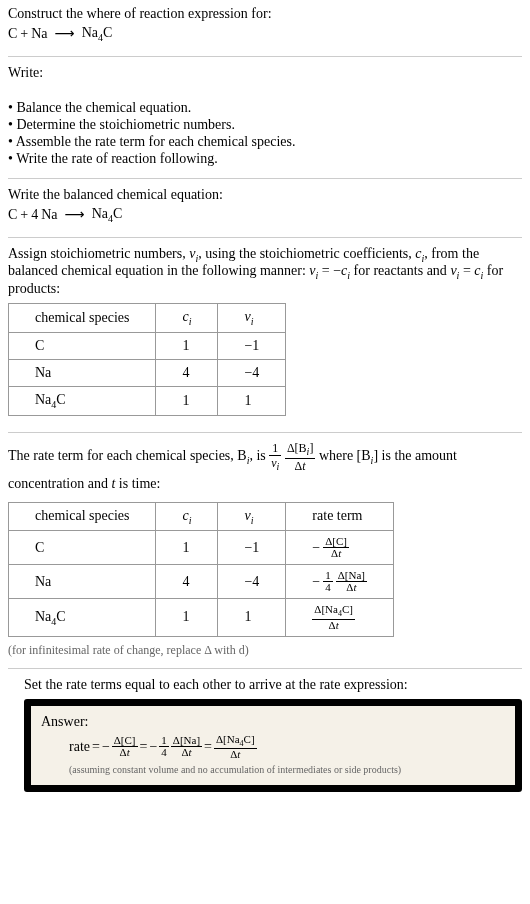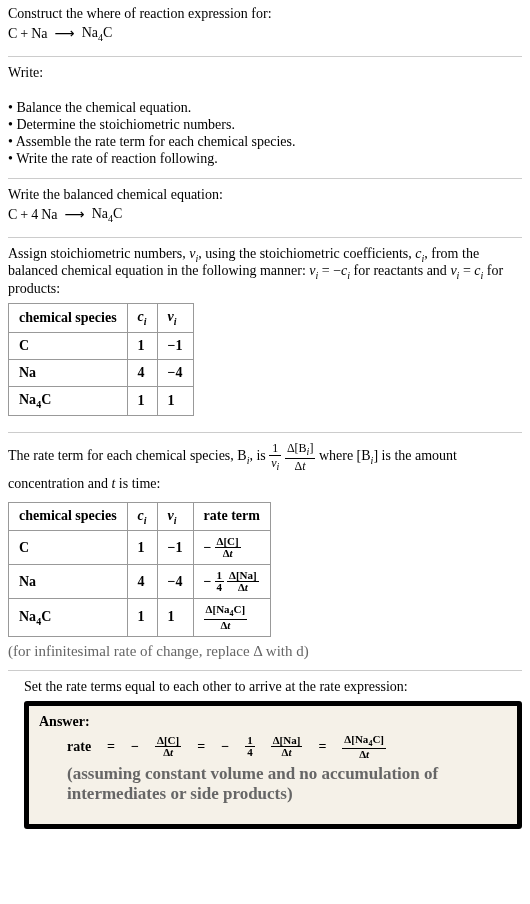--- a/index.html
+++ b/index.html
@@ -24,22 +24,22 @@
   .arrow { padding: 0 4px; }
   .sub { font-size: 10px; vertical-align: sub; }
   .plan-list { margin-top: 19px; }
   .plan-item { margin: 1px 0; }
   table.data {
     border-collapse: collapse;
     margin: 6px 0;
   }
   table.data td, table.data th {
     border: 1px solid #999;
-    padding: 5px 10px;
-    font-weight: bold;
+    padding: 5px 26px;
+    font-weight: normal;
     text-align: left;
     vertical-align: middle;
   }
   table.data th { background: #fff; }
   .ital { font-style: italic; }
   .subi { font-style: italic; font-size: 10px; vertical-align: sub; }
   .frac {
     display: inline-block;
     vertical-align: middle;
     text-align: center;
@@ -51,35 +51,34 @@
   .sfrac {
     display: inline-block;
     vertical-align: middle;
     text-align: center;
     font-size: 11px;
     line-height: 1;
   }
   .sfrac .num { display: block; border-bottom: 1px solid #000; padding: 0 2px; }
   .sfrac .den { display: block; padding: 0 2px; }
   .note {
-    font-size: 15px;
+    font-size: 12px;
     color: #666;
     margin-top: 2px;
   }
   .answerbox {
     background: #f5f1e8;
-    border: 5px solid #000000;
+    border: 7px solid #000000;
     border-radius: 3px;
-    padding: 8px 10px 20px 10px;
+    padding: 8px 10px 10px 10px;
     margin-top: 6px;
-    font-weight: bold;
   }
   .answerbox .ahead { margin-bottom: 4px; }
-  .answerline { margin-left: 28px; display:flex; align-items:center; gap:16px; flex-wrap:wrap; }
-  .assume { font-size: 17px; color: #666; margin-left: 28px; margin-top:4px; }
+  .answerline { margin-left: 28px; display:flex; align-items:center; gap:2px; flex-wrap:wrap; }
+  .assume { font-size: 10px; color: #666; margin-left: 28px; margin-top:4px; }
   .rowflex { display:flex; align-items:center; gap:3px; flex-wrap:wrap; }
 </style>
 </head>
 <body>
 
 <div class="section">
   <div>Construct the where of reaction expression for:</div>
   <div class="eq rowflex">
     <span>C</span>
     <span>+</span>

